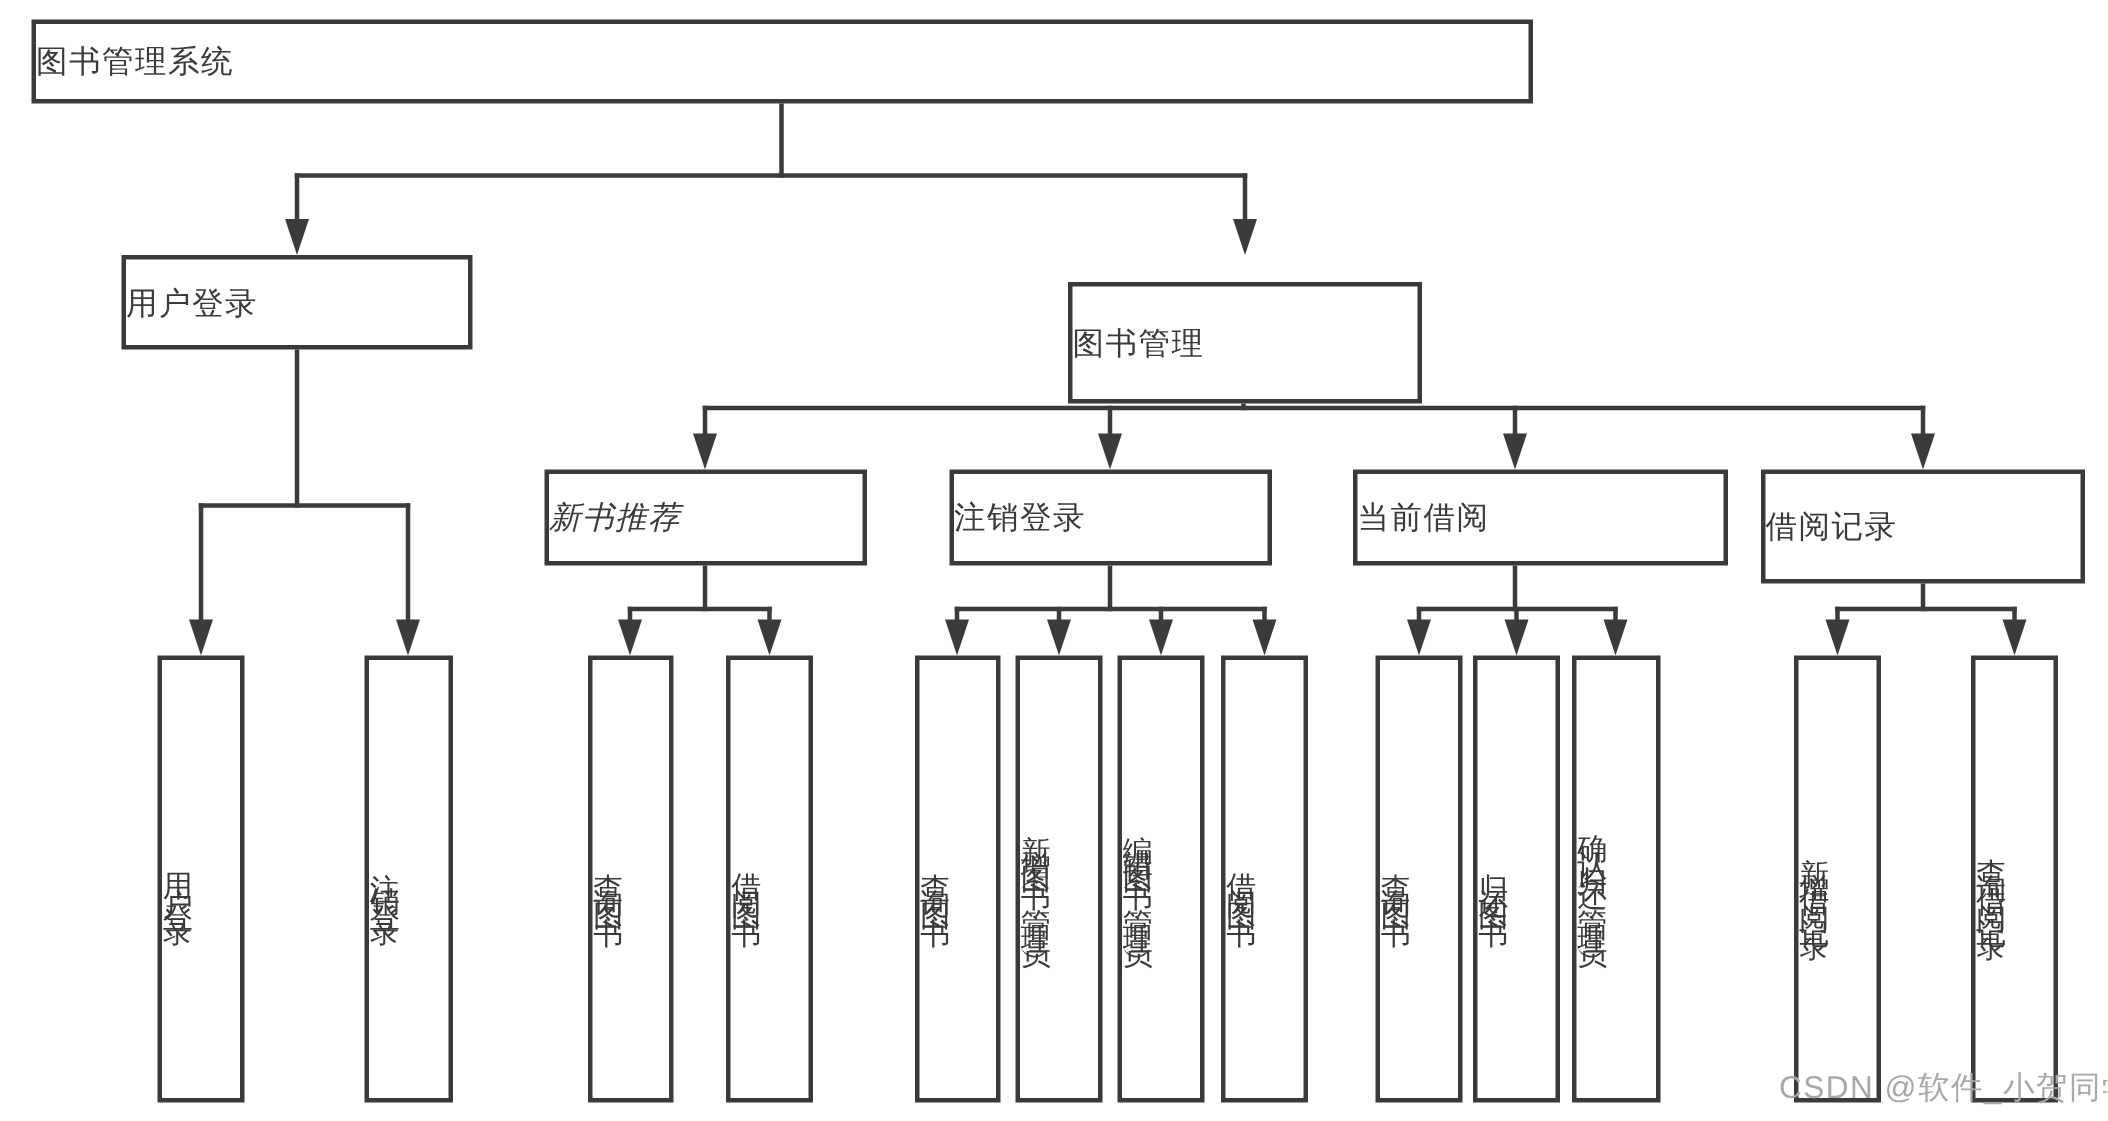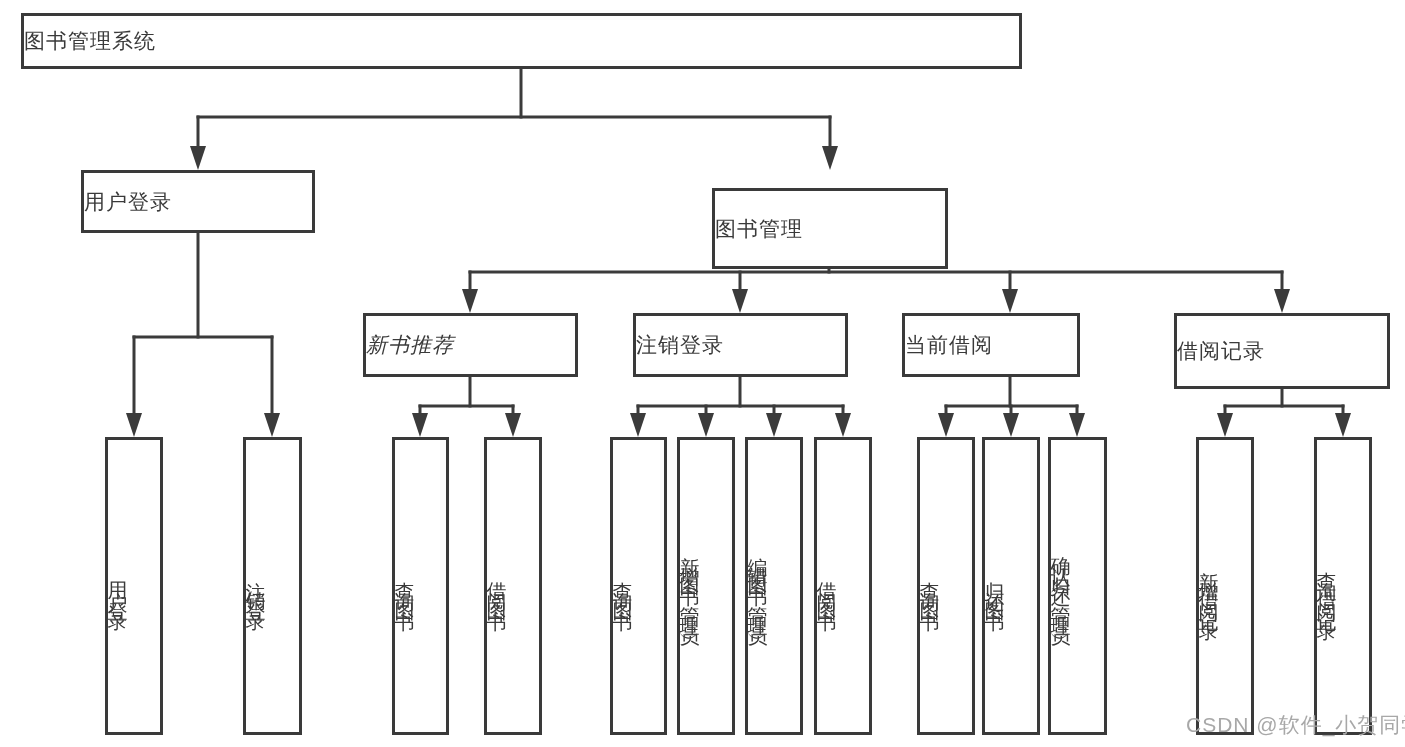--- a/index.html
+++ b/index.html
@@ -119,21 +119,21 @@
   <div class="node hnode" style="left:712px;top:188px;width:236px;height:81px;">
     <span>图书管理</span>
   </div>
 
   <div class="node hnode" style="left:363px;top:313px;width:215px;height:64px;font-style:italic;">
     <span>新书推荐</span>
   </div>
   <div class="node hnode" style="left:633px;top:313px;width:215px;height:64px;">
     <span>注销登录</span>
   </div>
-  <div class="node hnode" style="left:902px;top:313px;width:178px;height:64px;">
+  <div class="node hnode" style="left:902px;top:313px;width:250px;height:64px;">
     <span>当前借阅</span>
   </div>
   <div class="node hnode" style="left:1174px;top:313px;width:216px;height:76px;">
     <span>借阅记录</span>
   </div>
 
   <div class="node vnode" style="left:105px;top:437px;width:58px;height:298px;">
     <span>用户登录</span>
   </div>
   <div class="node vnode" style="left:243px;top:437px;width:59px;height:298px;">

